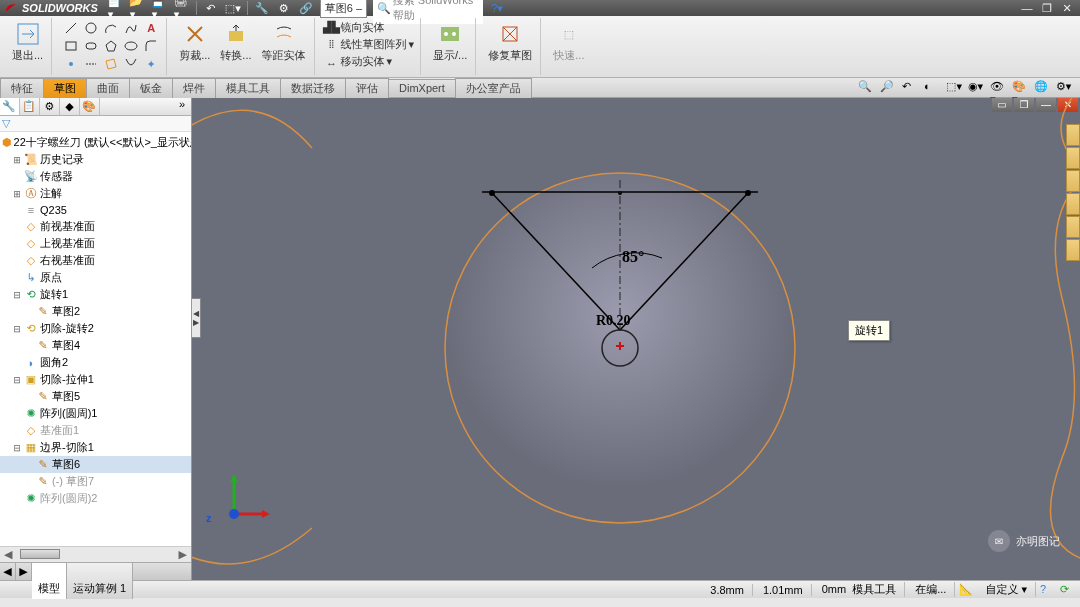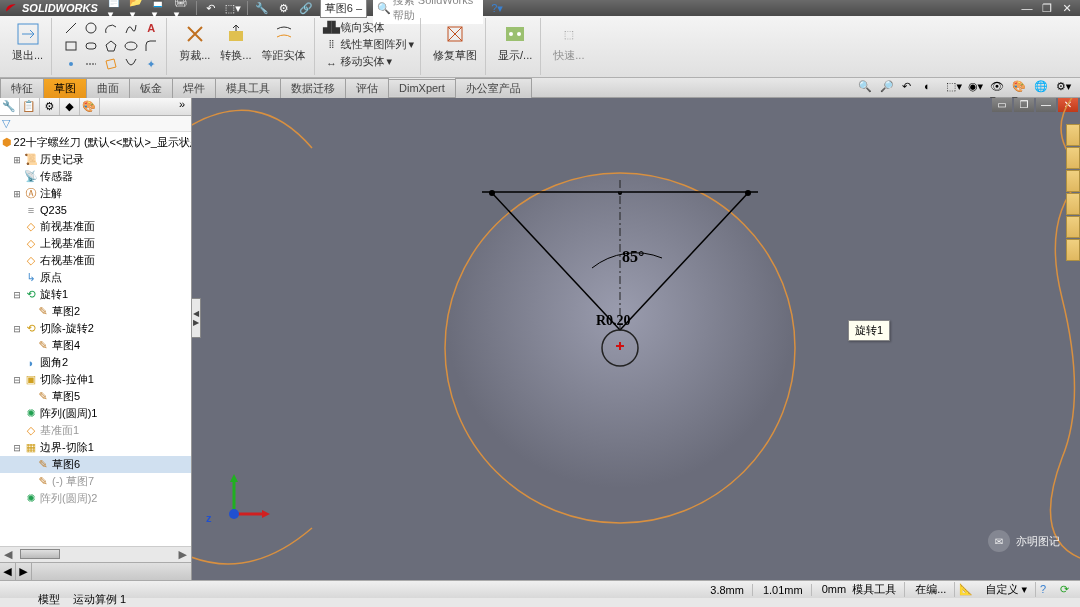--- a/index.html
+++ b/index.html
@@ -50,21 +50,21 @@
 .side-filter { height: 16px; background: #f8f8f8; display: flex; align-items: center; padding: 0 2px; border-bottom: 1px solid #ddd; }
 .feature-tree { flex: 1; overflow: auto; background: #fff; font-size: 11px; padding: 2px 0; }
 .feature-tree .ft { display: flex; align-items: center; padding: 1px 0; gap: 2px; white-space: nowrap; }
 .feature-tree .ft .exp { width: 10px; text-align: center; color: #666; font-size: 9px; }
 .feature-tree .ft .fic { width: 14px; height: 14px; display: flex; align-items: center; justify-content: center; }
 .feature-tree .ft.dim { color: #999; }
 .feature-tree .ft.sel { background: #d0e0f0; }
 .scroll-bottom { height: 16px; background: #e8e8e8; border-top: 1px solid #ccc; display: flex; align-items: center; position: relative; }
 .scroll-bottom .thumb { position: absolute; left: 20px; width: 40px; height: 10px; background: linear-gradient(#e0e0e0, #bbb); border: 1px solid #888; top: 2px; }
 .view-tabs { height: 18px; background: linear-gradient(#e0e0e0, #c8c8c8); display: flex; border-top: 1px solid #aaa; font-size: 10px; }
-.view-tabs .vt { padding: 0 6px; border-right: 1px solid #aaa; background: linear-gradient(#f0f0f0, #d4d4d4); margin-top: 29px; }
+.view-tabs .vt { padding: 18px 6px; border-right: 1px solid #aaa; background: linear-gradient(#f0f0f0, #d4d4d4); }
 .view-tabs .vt.active { background: #fff; }
 .view-tabs .vc { width: 16px; text-align: center; padding: 2px 0; border-right: 1px solid #aaa; }
 
 
 .modelview { flex: 1; background: #6a6d7a; position: relative; overflow: hidden; }
 .modelview .triad { position: absolute; left: 20px; bottom: 50px; }
 .right-tabs { position: absolute; right: 0; top: 26px; width: 14px; display: flex; flex-direction: column; gap: 1px; }
 .right-tabs .rt { width: 14px; height: 22px; background: linear-gradient(#f0d080, #e0b860); border: 1px solid #b09040; }
 .top-right-wc { position: absolute; top: 0; right: 2px; display: flex; gap: 2px; }
 .top-right-wc .wc { width: 20px; height: 14px; background: linear-gradient(#888, #666); color: #fff; text-align: center; font-size: 10px; line-height: 14px; }
@@ -231,37 +231,37 @@
         <span class="ic">▟▙</span>
         <span>镜向实体</span>
       </div>
     <div class="tb-smallbtn"><span class="ic">⦙⦙</span><span>线性草图阵列</span> ▾</div>
     <div class="tb-smallbtn"><span class="ic">↔</span><span>移动实体</span> ▾</div>
   </div>
   <div class="tb-group">
     <div class="tb-bigbtn">
       <span class="ic">
           <svg width="22" height="22">
-            <rect x="4" y="4" width="14" height="14" stroke="#c05020" fill="none"></rect>
-            <path d="M4 4 L18 18 M18 4 L4 18" stroke="#c05020"></path>
+            <rect x="2" y="4" width="18" height="14" fill="#9bc070"></rect>
+            <circle cx="7" cy="11" r="2" fill="#fff"></circle>
+            <circle cx="15" cy="11" r="2" fill="#fff"></circle>
           </svg>
         </span>
-      <span>修复草图</span>
+      <span>显示/...</span>
     </div>
   </div>
   <div class="tb-group">
     <div class="tb-bigbtn">
       <span class="ic">
           <svg width="22" height="22">
-            <rect x="2" y="4" width="18" height="14" fill="#9bc070"></rect>
-            <circle cx="7" cy="11" r="2" fill="#fff"></circle>
-            <circle cx="15" cy="11" r="2" fill="#fff"></circle>
+            <rect x="4" y="4" width="14" height="14" stroke="#c05020" fill="none"></rect>
+            <path d="M4 4 L18 18 M18 4 L4 18" stroke="#c05020"></path>
           </svg>
         </span>
-      <span>显示/...</span>
+      <span>修复草图</span>
     </div>
   </div>
   <div class="tb-group" style="opacity:0.5">
     <div class="tb-bigbtn">
       <span class="ic">⬚</span>
       <span>快速...</span>
     </div>
   </div>
 </div>
 

